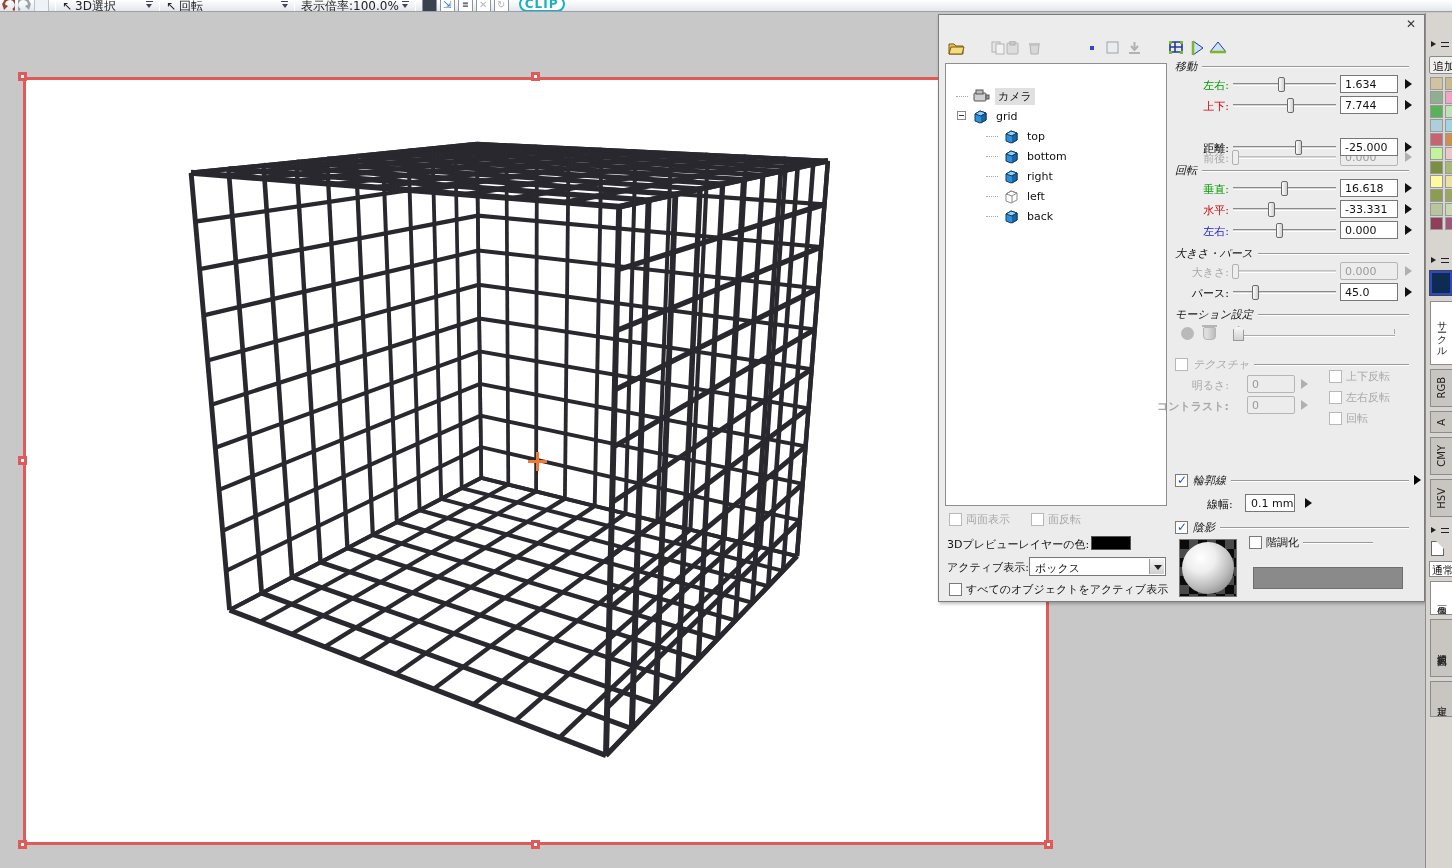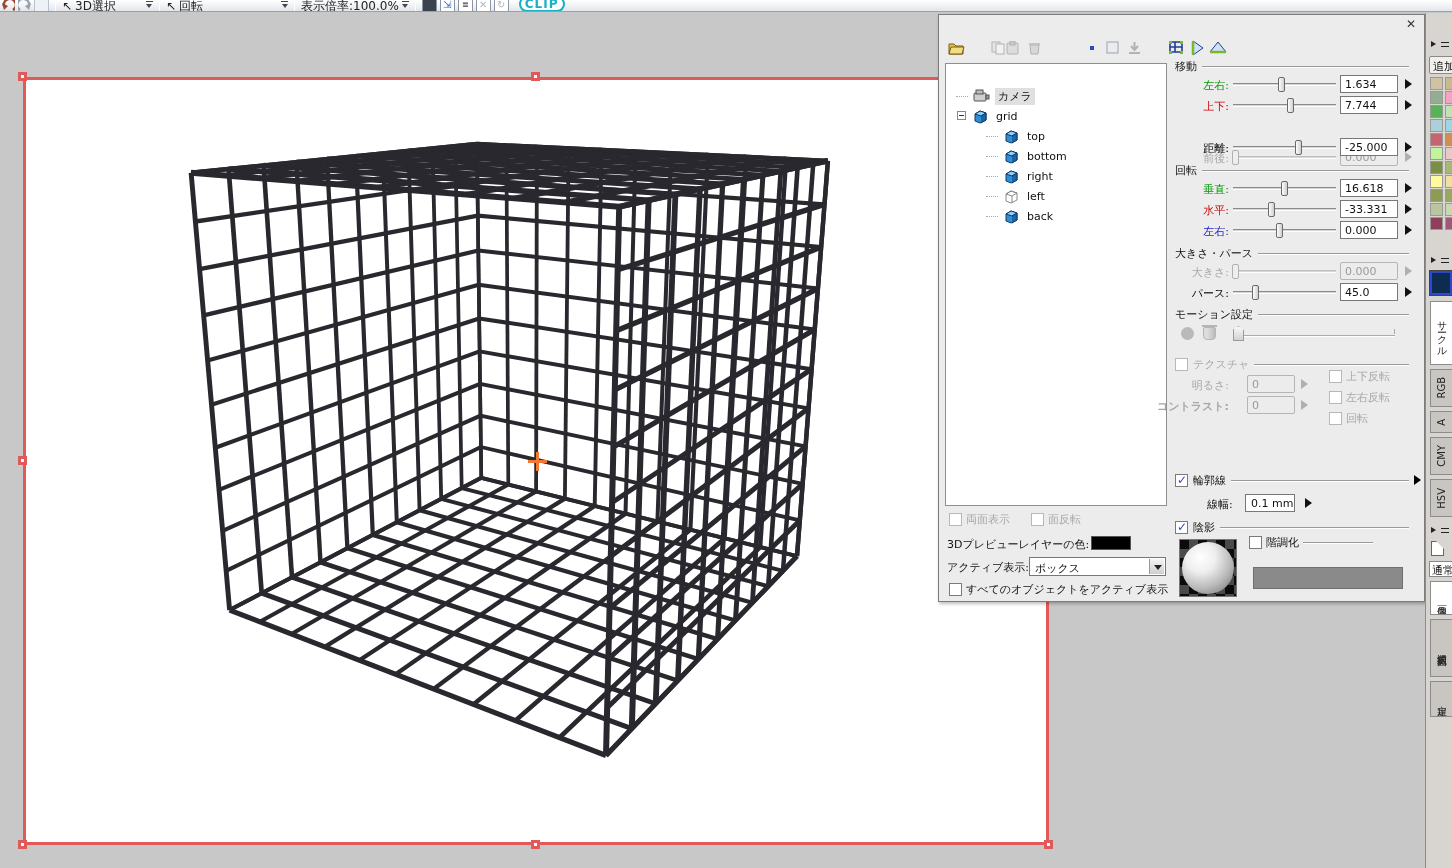--- a/index.html
+++ b/index.html
@@ -36,21 +36,21 @@
     line-height:14px; font-size:12px; color:#333; cursor:default; }
   .dtb { position:absolute; top:24px; width:18px; height:17px; display:flex; align-items:center; justify-content:center; }
   #tree { position:absolute; left:6px; top:48px; width:222px; height:443px; background:#fff; border:1px solid #8f8f8f; overflow:hidden; padding-top:22px; }
   .trow { position:relative; height:20px; display:flex; align-items:center; gap:5px; }
   .trow .tlabel { font-size:11px; padding:1px 3px; }
   .trow.selected .tlabel { background:#e0e0e0; }
   .texp { width:9px; height:9px; border:1px solid #888; background:#fff; position:relative; flex:none; }
   .texp::after { content:""; position:absolute; left:1px; top:3px; width:5px; height:1px; background:#333; }
   .tstub { border-top:1px dotted #aaa; width:12px; flex:none; }
   .sec { position:absolute; display:flex; align-items:center; gap:5px; }
-  .sec .stitle { font-size:11px; color:#111; white-space:nowrap; }
+  .sec .stitle { font-size:11px; color:#111; white-space:nowrap;font-style:italic; }
   .sec .sline { flex:1; height:2px; border-top:1px solid #9a9a9a; border-bottom:1px solid #fff; }
   .srow { position:absolute; height:19px; }
   .slabel { position:absolute; right:calc(100% - 54px); top:3px; font-size:11px; white-space:nowrap; }
   .strack { position:absolute; left:58px; top:8px; width:103px; height:3px;
     border-top:1px solid #8a8a8a; border-bottom:1px solid #fff; background:#d6d6d6; }
   .sthumb { position:absolute; top:-7px; width:7px; height:15px; background:linear-gradient(90deg,#fdfdfd,#cfcfcf);
     border:1px solid #6a6a6a; border-radius:2px; }
   .sval { position:absolute; left:165px; top:0; width:58px; height:18px; background:#fff; border:1px solid #777;
     font-size:11px; padding:2px 0 0 4px; }
   .sarrow { position:absolute; left:230px; top:4px; width:0; height:0;

